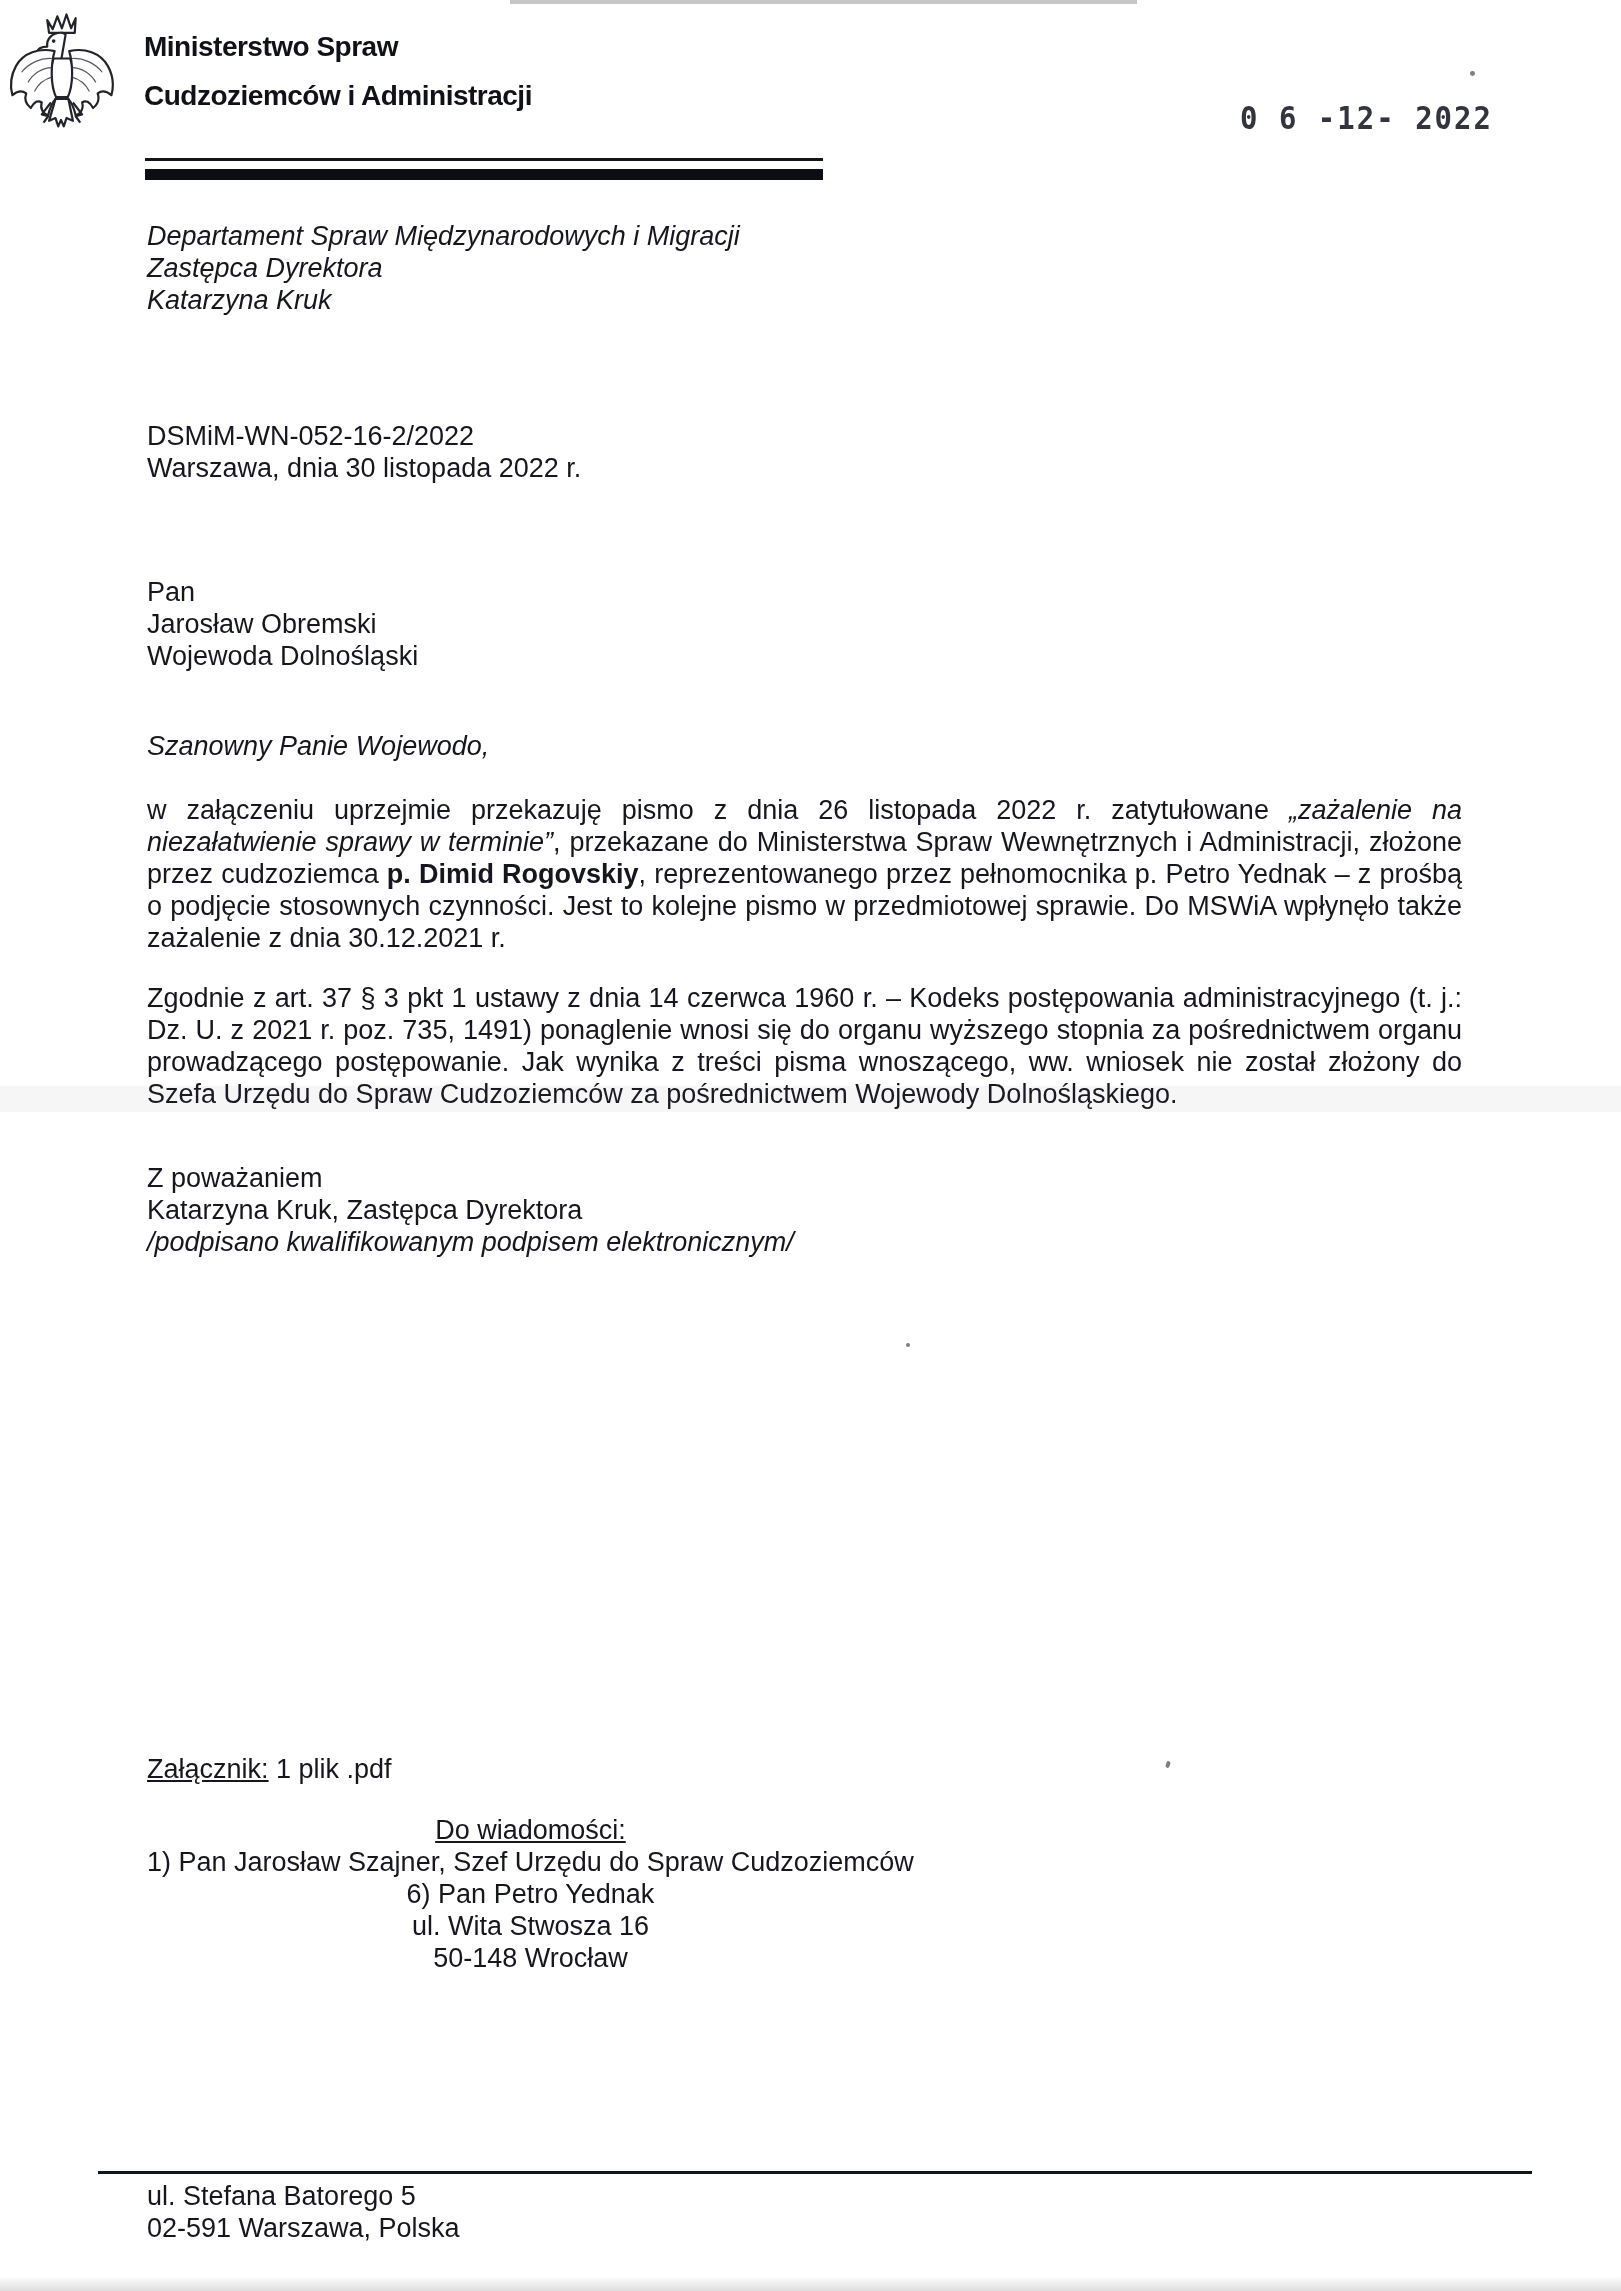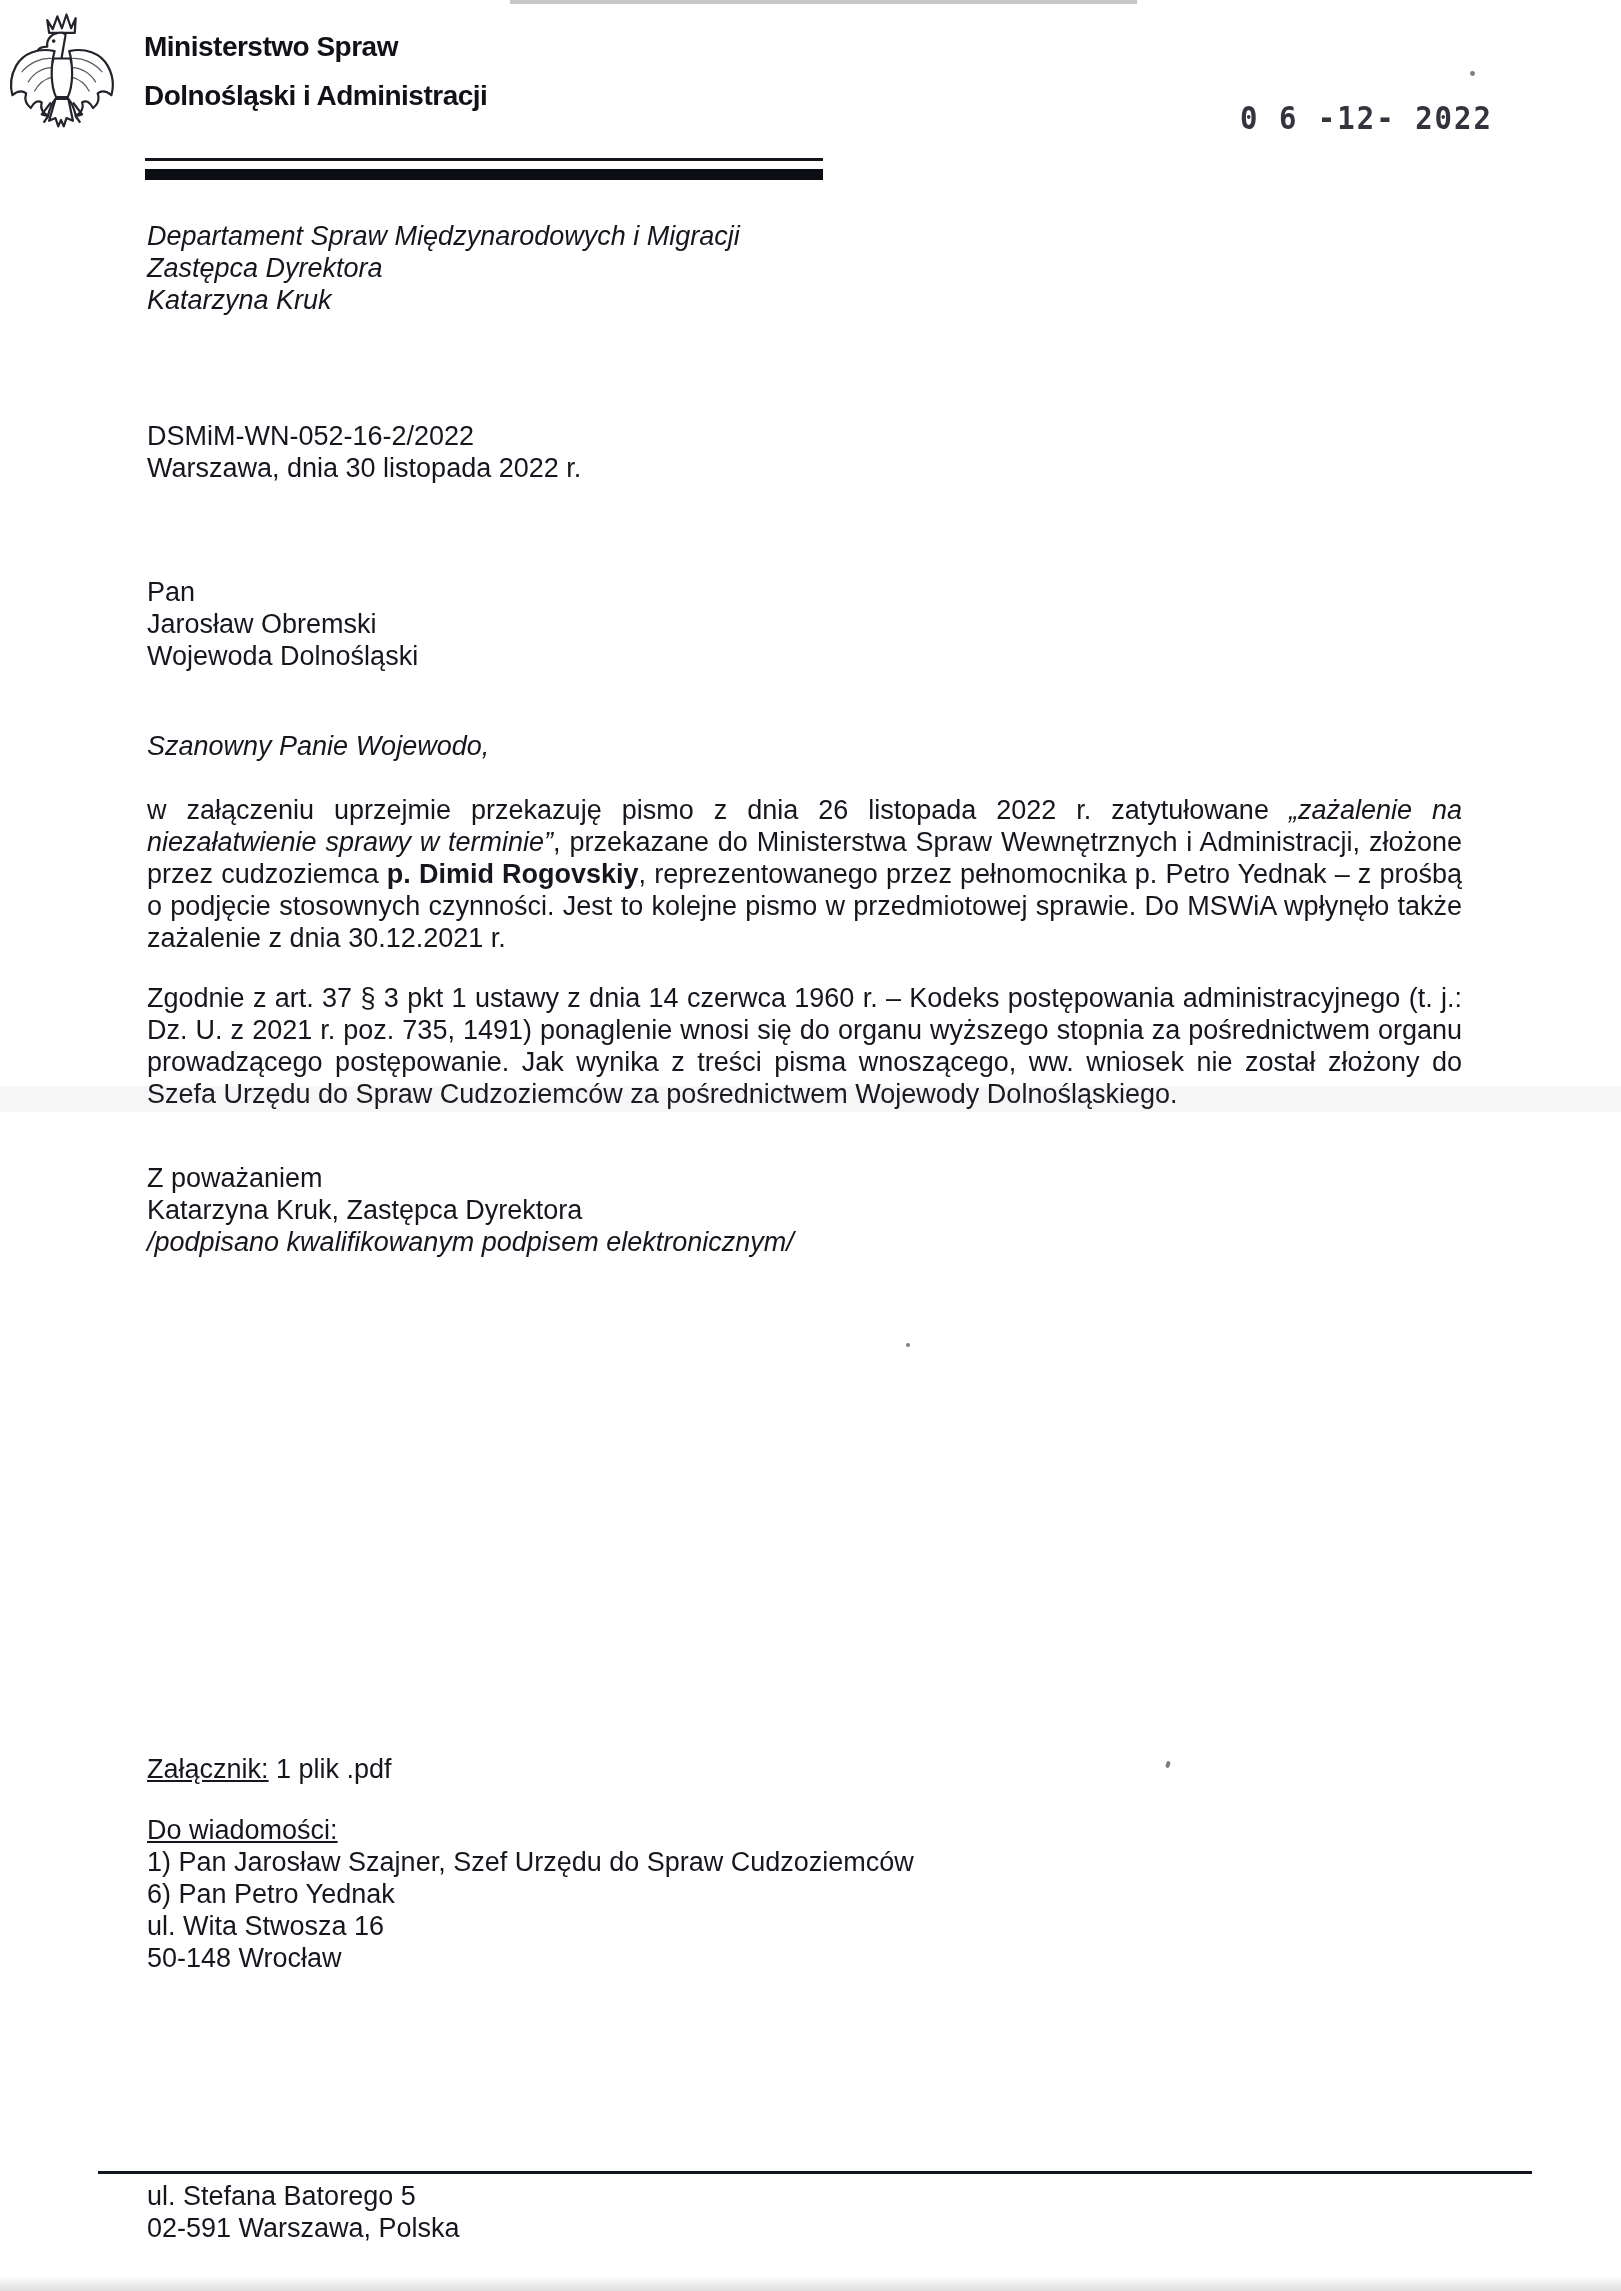--- a/index.html
+++ b/index.html
@@ -32,21 +32,21 @@
   .sender{top:220px;font-style:italic;}
   .reference{top:420px;}
   .recipient{top:576px;font-weight:400;}
   .greeting{top:730px;font-style:italic;}
   .para{width:1315px;text-align:justify;}
   .para1{top:794px;}
   .para2{top:982px;}
   .closing{top:1162px;}
   .closing .sig-note{font-style:italic;}
   .attachment{top:1753px;}
-  .cc{top:1814px;}
+  .cc{top:1814px;text-align:center;}
   .underlined{text-decoration:underline;}
   .footer-rule{position:absolute;left:98px;top:2171px;width:1434px;height:2.9px;background:#11161e;}
   .footer{top:2180px;}
   .it{font-style:italic;}
   .bd{font-weight:700;}
   
   .scan-band-mid{position:absolute;left:0;top:1086px;width:1621px;height:25.5px;background:rgba(110,110,125,0.06);}
   .scan-band-bottom{position:absolute;left:0;bottom:0;width:1621px;height:15.7px;background:linear-gradient(to bottom,rgba(0,0,0,0),rgba(0,0,0,0.14));}
   .scan-band-top{position:absolute;left:510px;top:0;width:627px;height:3.9px;background:rgba(0,0,0,0.22);}
   .speck{position:absolute;border-radius:50%;background:rgba(20,20,30,0.55);}
@@ -78,21 +78,21 @@
         <path d="M72 58 C84 57 97 63 105 73"></path>
         <path d="M72 68 C82 68 92 74 98 84"></path>
         <path d="M71 78 C79 80 87 86 91 94"></path>
       </g>
       <circle cx="52" cy="39" r="2" fill="#23232b"></circle>
     </svg>
   </div>
 
   <div class="ministry-title">
     <div>Ministerstwo Spraw</div>
-    <div>Dolnośląski i Administracji</div>
+    <div>Cudzoziemców i Administracji</div>
   </div>
   <div class="rule-thin"></div>
   <div class="rule-thick"></div>
 
   <div class="date-stamp">0 6 -12- 2022</div>
 
   <div class="block sender">
     <div>Departament Spraw Międzynarodowych i Migracji</div>
     <div>Zastępca Dyrektora</div>
     <div>Katarzyna Kruk</div>

